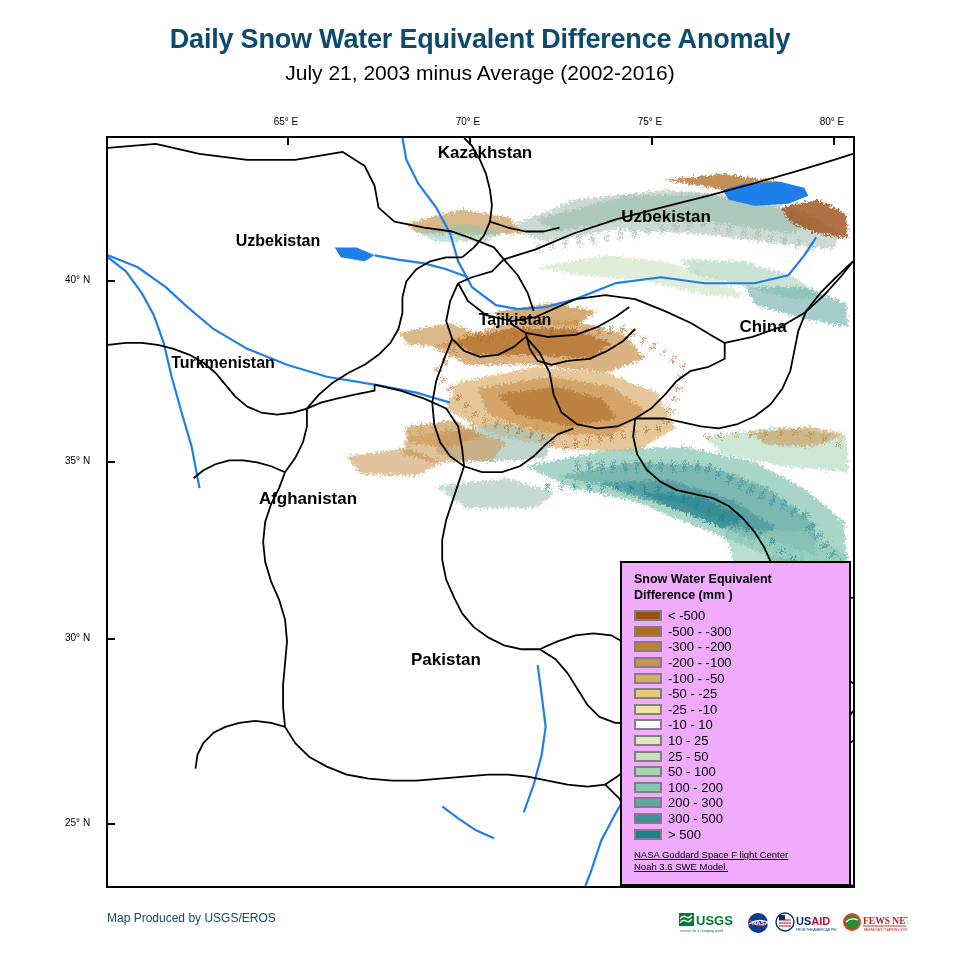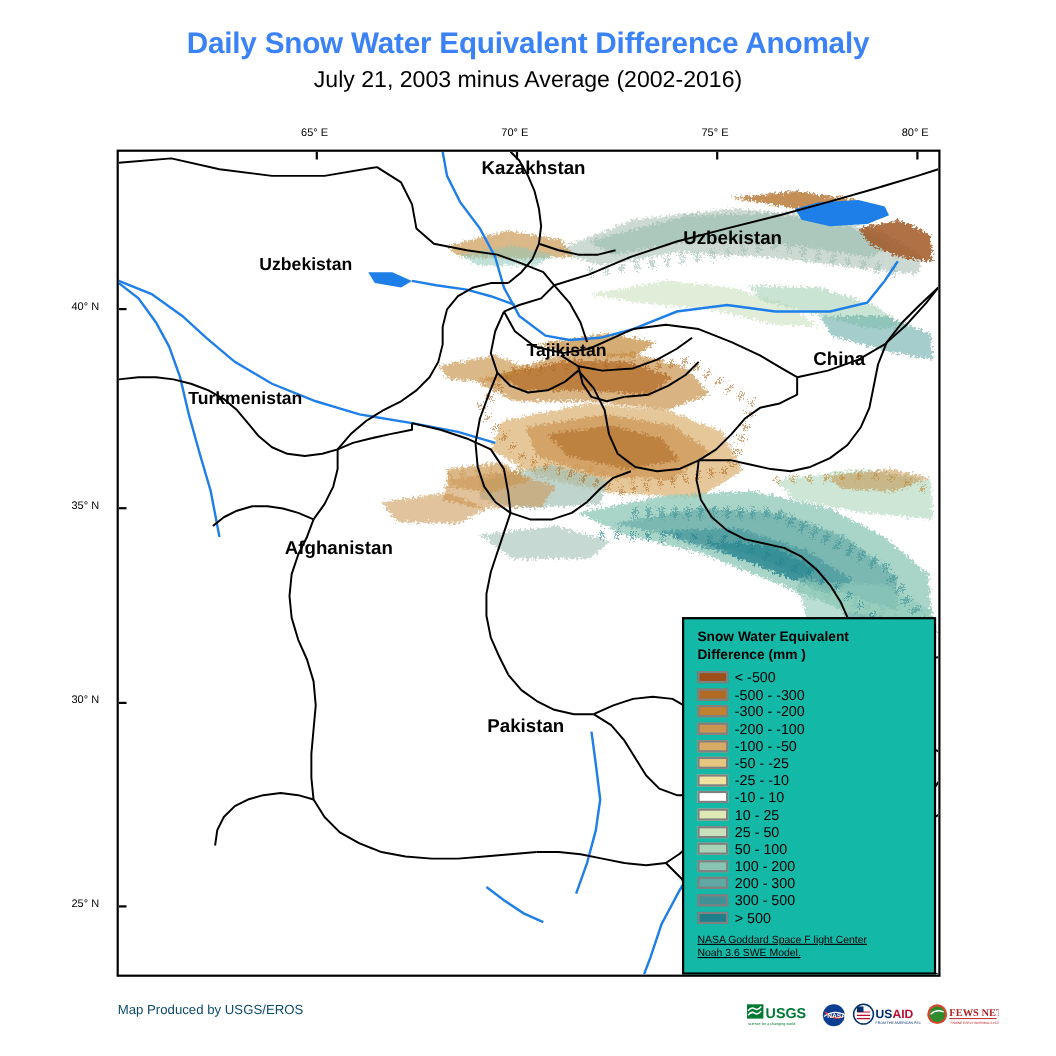--- a/index.html
+++ b/index.html
@@ -19,21 +19,21 @@
   #title-block {
     position: absolute;
     top: 22px;
     left: 0;
     width: 960px;
     text-align: center;
   }
   #main-title {
     font-size: 27px;
     font-weight: bold;
-    color: #3b82f6;
+    color: #0c4a6e;
     letter-spacing: -0.2px;
     line-height: 34px;
   }
   #sub-title {
     font-size: 21px;
     font-weight: normal;
     color: #000000;
     line-height: 30px;
     margin-top: 2px;
   }
@@ -93,21 +93,21 @@
     pointer-events: none;
   }
 
   
   #legend {
     position: absolute;
     left: 620px;
     top: 561px;
     width: 231px;
     height: 325px;
-    background: #14b8a6;
+    background: #f0abfc;
     border: 2px solid #000000;
     box-sizing: border-box;
     padding: 8px 8px 6px 12px;
   }
   #legend-title {
     font-size: 12.5px;
     font-weight: bold;
     color: #000;
     line-height: 16px;
     margin-bottom: 5px;
@@ -331,21 +331,21 @@
   <div class="lat-tick-mark" style="left:0; top:501px;"></div>
   <div class="lat-tick-mark" style="left:0; top:686px;"></div>
 
   <div class="country-label" style="left:377px; top:15px; font-size:17px;">Kazakhstan</div>
   <div class="country-label" style="left:170px; top:103px; font-size:16px;">Uzbekistan</div>
   <div class="country-label" style="left:558px; top:79px; font-size:17px;">Uzbekistan</div>
   <div class="country-label" style="left:407px; top:182px; font-size:16px;">Tajikistan</div>
   <div class="country-label" style="left:655px; top:189px; font-size:17px;">China</div>
   <div class="country-label" style="left:115px; top:225px; font-size:16px;">Turkmenistan</div>
   <div class="country-label" style="left:200px; top:361px; font-size:17px;">Afghanistan</div>
-  <div class="country-label" style="left:338px; top:522px; font-size:17px;margin-left:32px;">Pakistan</div>
+  <div class="country-label" style="left:338px; top:522px; font-size:17px;">Pakistan</div>
 </div>
 
 <div class="lon-tick-label" style="left:286px; top:116px;">65° E</div>
 <div class="lon-tick-label" style="left:468px; top:116px;">70° E</div>
 <div class="lon-tick-label" style="left:650px; top:116px;">75° E</div>
 <div class="lon-tick-label" style="left:832px; top:116px;">80° E</div>
 
 <div class="lat-tick-label" style="left:65px; top:279px;">40° N</div>
 <div class="lat-tick-label" style="left:65px; top:460px;">35° N</div>
 <div class="lat-tick-label" style="left:65px; top:637px;">30° N</div>

